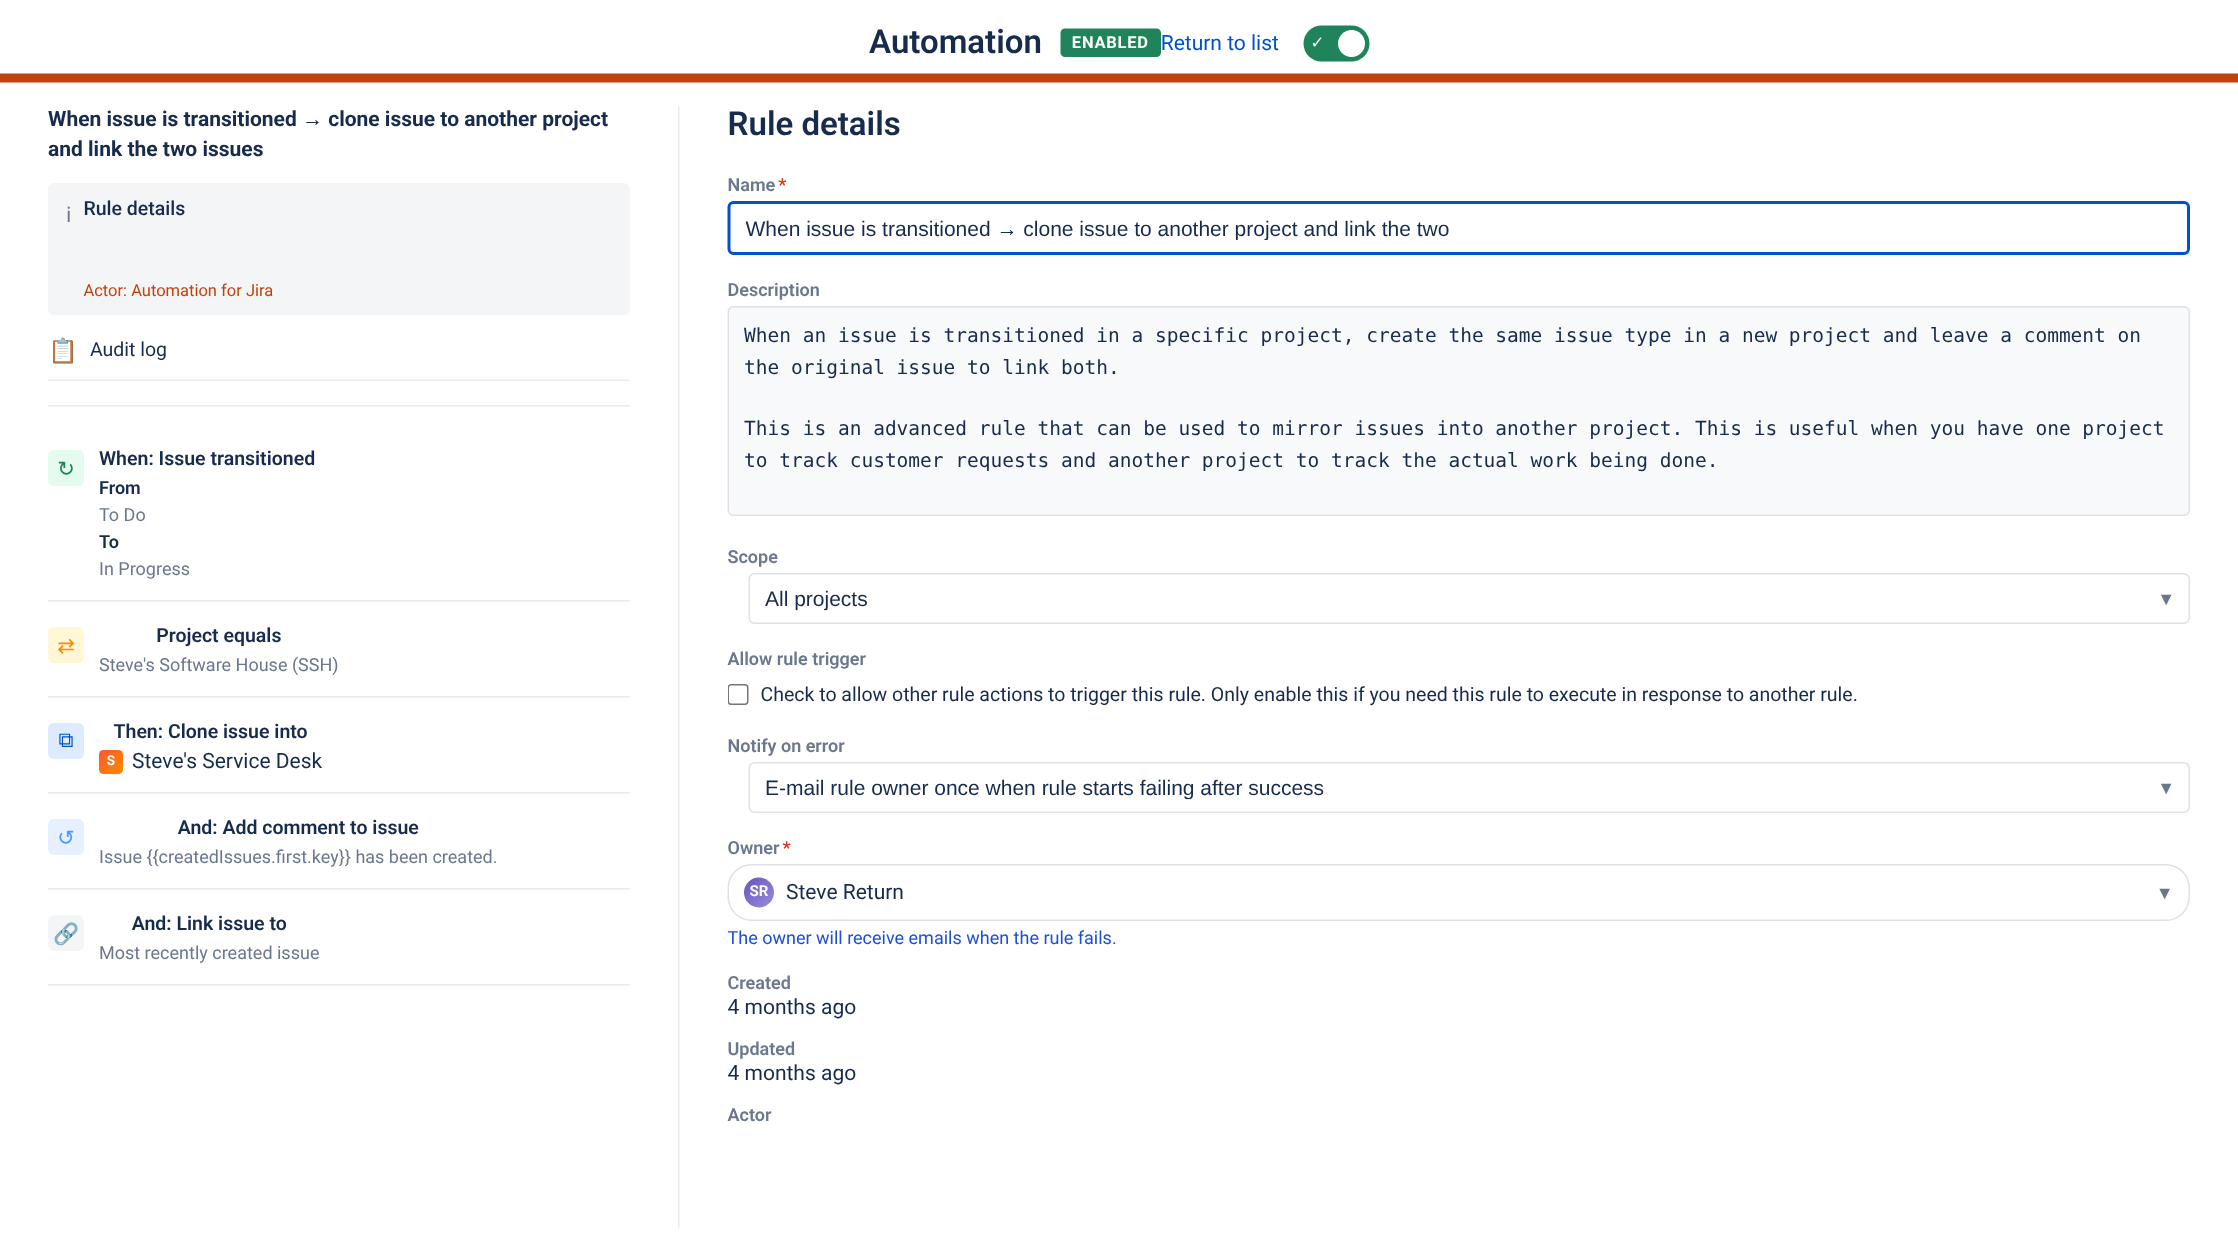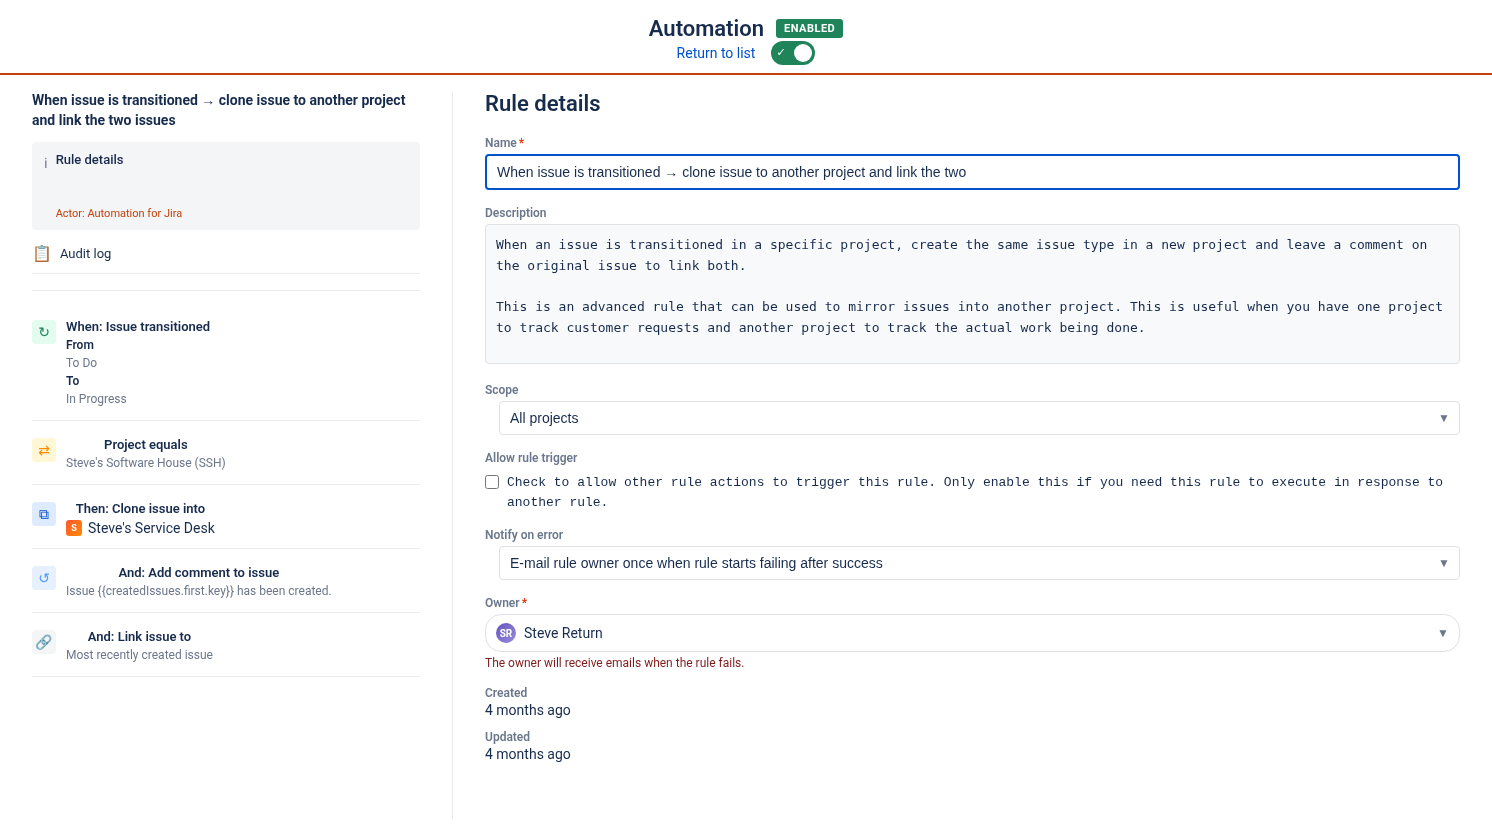--- a/index.html
+++ b/index.html
@@ -14,22 +14,21 @@
       flex-direction: column;
       min-height: 835px;
       padding: 0;
     }
     
     .header {
       display: flex;
       align-items: center;
       justify-content: center;
       padding: 16px 32px 8px 32px;
-      border-bottom: 2px solid #c2410c;
-      flex-direction: column;
+      border-bottom: 6px solid #c2410c;
     }
     .header-left {
       display: flex;
       align-items: center;
       gap: 12px;
     }
     .header-title {
       font-size: 22px;
       font-weight: 600;
       color: #172b4d;
@@ -302,21 +301,20 @@
       width: 14px;
       height: 14px;
       margin-top: 2px;
       cursor: pointer;
       flex-shrink: 0;
     }
     .checkbox-label-text {
       font-size: 13px;
       color: #172b4d;
       line-height: 1.5;
-      font-family: Liberation Mono, monospace;
     }
     .owner-row {
       display: flex;
       align-items: center;
       gap: 8px;
       padding: 8px 10px;
       border: 1px solid #dfe1e6;
       border-radius: 16px;
       background: #fff;
     }
@@ -337,21 +335,21 @@
       flex: 1;
       font-size: 14px;
       color: #172b4d;
     }
     .owner-chevron {
       color: #6b778c;
       font-size: 12px;
     }
     .helper-text {
       font-size: 12px;
-      color: #7f1d1d;
+      color: #1d4ed8;
       margin-top: 4px;
     }
     .meta-section {
       margin-top: 4px;
     }
     .meta-label {
       font-size: 12px;
       font-weight: 600;
       color: #6b778c;
       margin-top: 12px;
@@ -509,16 +507,17 @@
           <span class="owner-chevron">▼</span>
         </div>
         <div class="helper-text">The owner will receive emails when the rule fails.</div>
       </div>
 
       <div class="meta-section">
         <div class="meta-label">Created</div>
         <div class="meta-value">4 months ago</div>
         <div class="meta-label">Updated</div>
         <div class="meta-value">4 months ago</div>
+        <div class="meta-label">Actor</div>
       </div>
     </div>
   </div>
 </div>
 
 </body></html>

